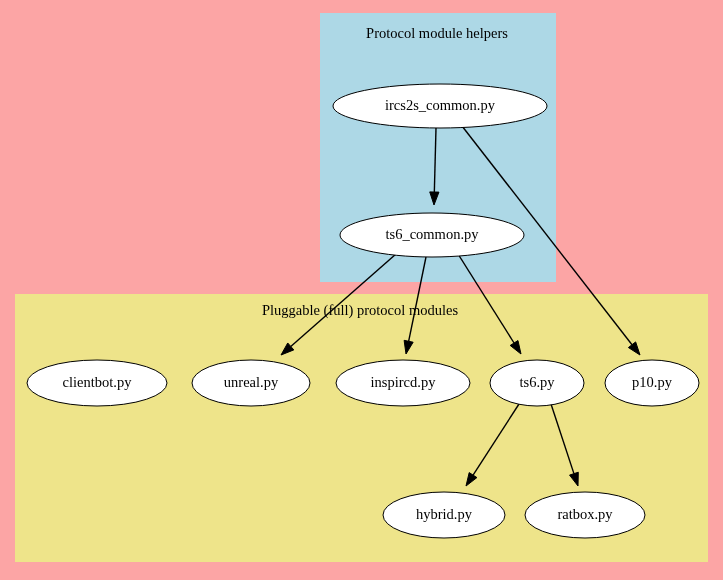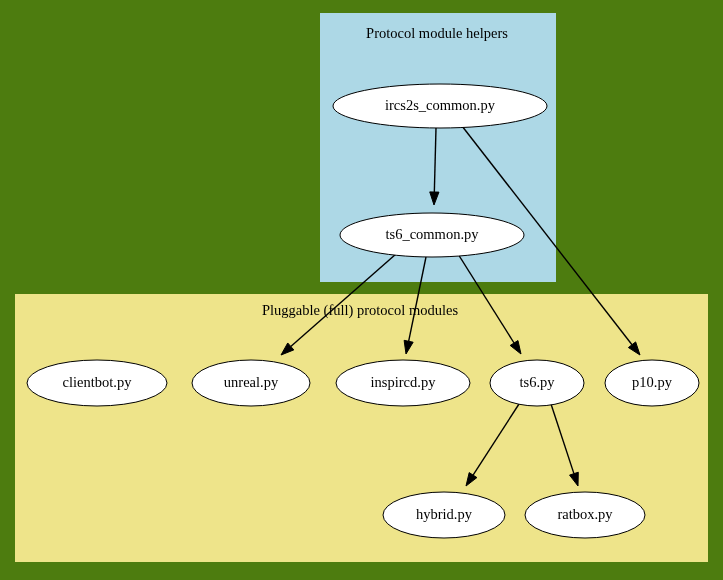--- a/index.html
+++ b/index.html
@@ -4,21 +4,21 @@
 <style>
   html, body {
     margin: 0;
     padding: 0;
     background: #ffffff;
   }
   #stage {
     position: relative;
     width: 723px;
     height: 580px;
-    background: #4d7c0f;
+    background: #fca5a5;
     overflow: hidden;
     font-family: "Liberation Serif", "DejaVu Serif", serif;
   }
   svg#graph {
     display: block;
     width: 723px;
     height: 580px;
   }
   .cluster-rect { stroke: none; }
   .cluster-label {

